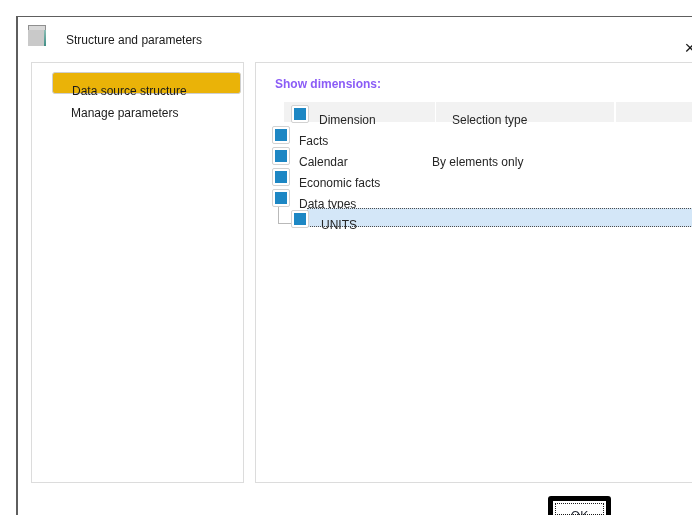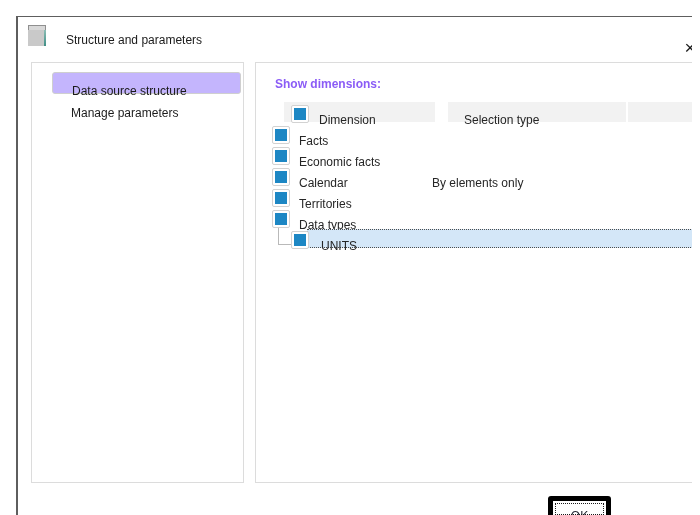--- a/index.html
+++ b/index.html
@@ -25,30 +25,30 @@
     cursor:pointer; font-family:"Liberation Sans", sans-serif; }
   .close-btn span { display:block; font-size:19px; line-height:29px; color:#1a1a1a; font-weight:300; }
 
   
   .panel { position:absolute; background:#fff; border:1px solid #dcdcdc; }
   .sidebar { left:13px; top:45px; width:213px; height:421px; }
   .main-panel { left:237px; top:45px; width:449px; height:421px; }
 
   .nav-item { position:absolute; left:20px; width:189px; height:22px; line-height:21px;
     padding-left:11px; cursor:default; }
-  .nav-item.selected { top:9px; background:#c4b5fd; border:1px solid #cfcfcf; border-radius:3px; }
+  .nav-item.selected { top:9px; background:#eab308; border:1px solid #cfcfcf; border-radius:3px; }
   .nav-item.plain { top:32px; }
 
   .heading { position:absolute; left:11px; top:6px; font-weight:bold; color:#8b5cf6; }
 
   
   .grid-header { position:absolute; left:20px; top:31px; height:20px; display:flex; }
   .grid-header .th { background:#f2f2f2; height:20px; position:relative; }
   .th-a { width:151px; }
-  .th-b { width:178px; margin-left:13px; }
+  .th-b { width:178px; margin-left:1px; }
   .th-c { width:104px; margin-left:2px; }
   .th-label { position:absolute; top:0; line-height:20px; color:#262626; white-space:nowrap; }
   .th-a .th-label { left:27px; }
   .th-b .th-label { left:8px; }
 
   
   .checkbox { position:absolute; width:14px; height:14px; background:#fff;
     border:1px solid #d2d2d2; border-radius:2px; }
   .checkbox::after { content:""; position:absolute; inset:2px; background:#1d87c4; }
 
@@ -117,35 +117,30 @@
     <div class="rows">
 
       <div class="row">
         <span class="checkbox"></span>
         <span class="dim-label">Facts</span>
         <span class="sel-label"></span>
       </div>
 
       <div class="row">
         <span class="checkbox"></span>
-        <span class="dim-label">Economic facts</span>
-        <span class="sel-label"></span>
-      </div>
-
-      <div class="row">
-        <span class="checkbox"></span>
         <span class="dim-label">Calendar</span>
         <span class="sel-label">By elements only</span>
       </div>
 
       <div class="row">
         <span class="checkbox"></span>
-        <span class="dim-label">Territories</span>
+        <span class="dim-label">Economic facts</span>
         <span class="sel-label"></span>
       </div>
+
 
       <div class="row">
         <span class="checkbox"></span>
         <span class="dim-label">Data types</span>
         <span class="sel-label"></span>
       </div>
 
       <div class="row indent">
         <span class="tree-connector"></span>
         <span class="row-highlight"></span>

